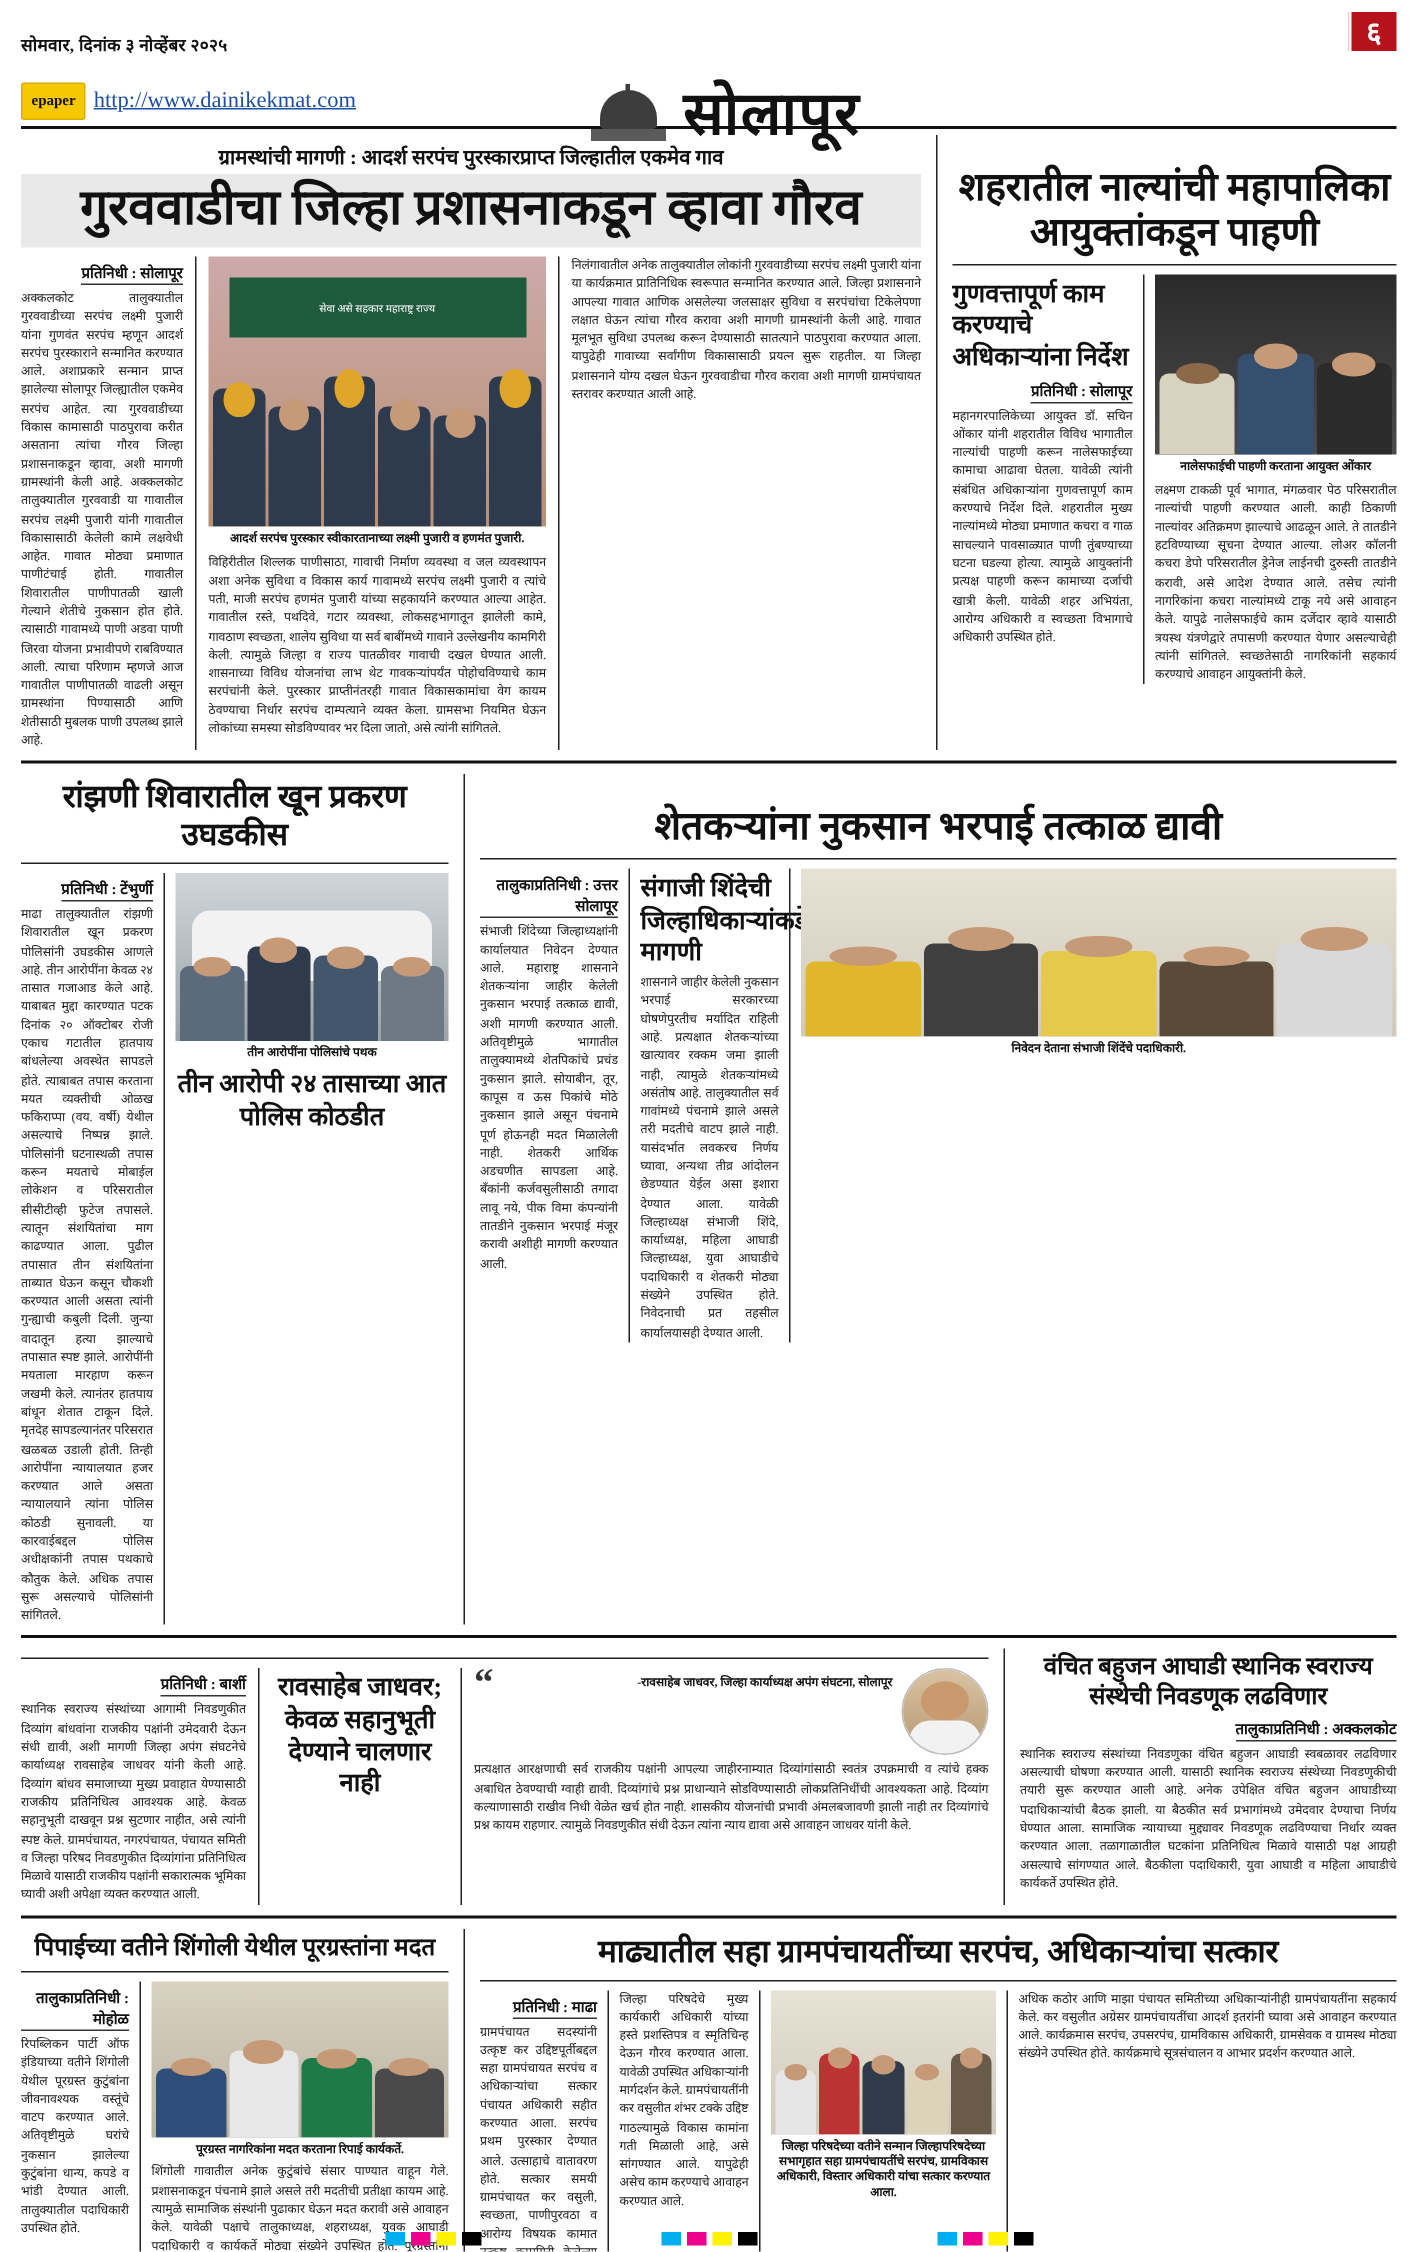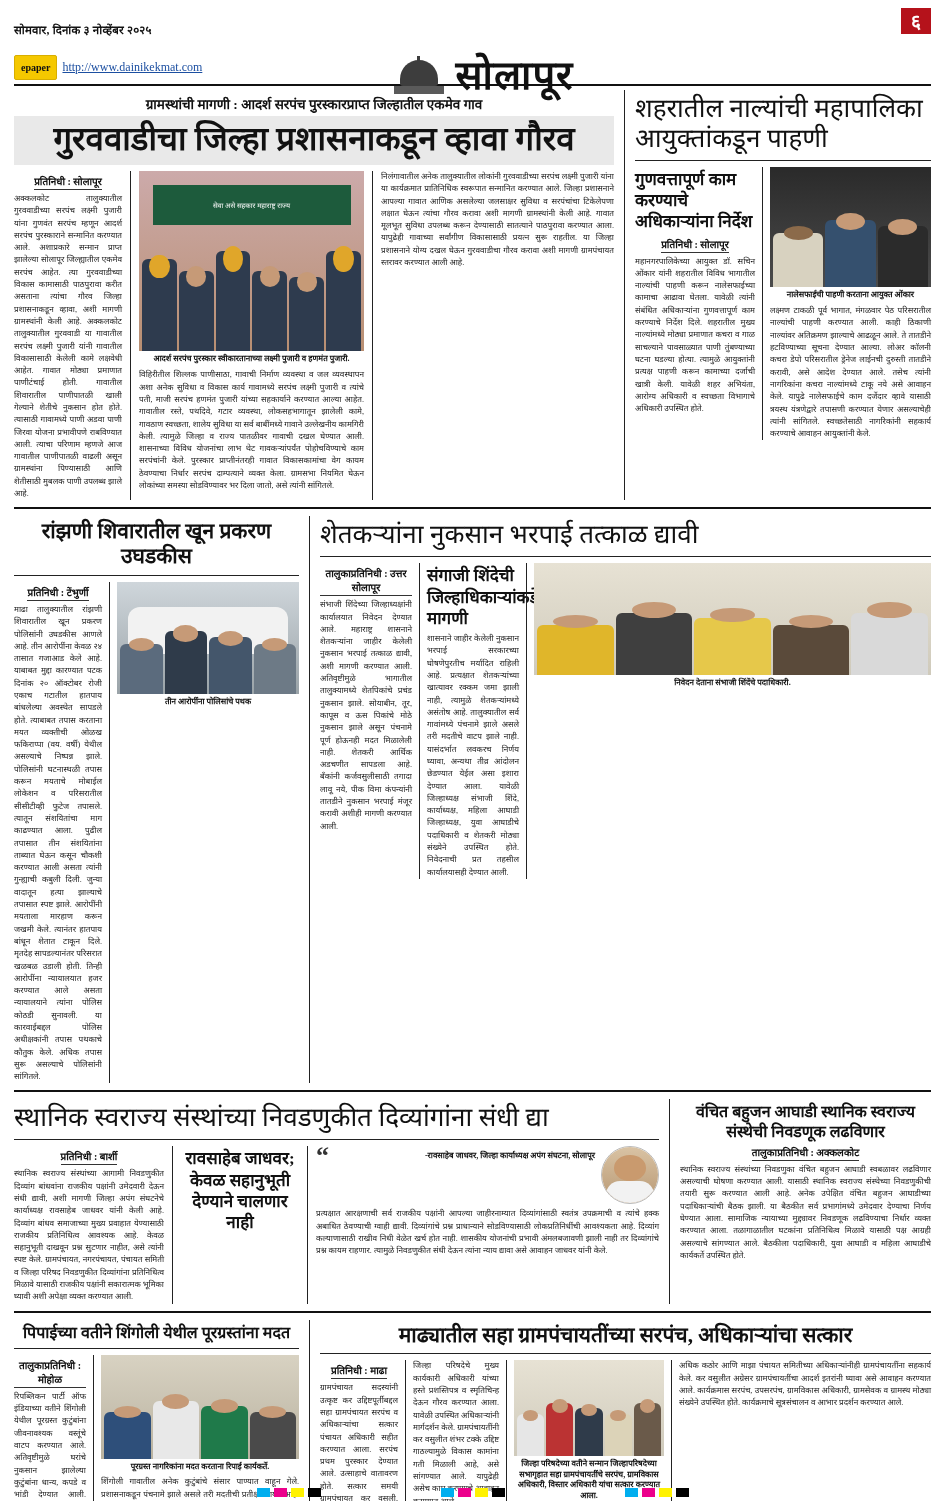--- a/index.html
+++ b/index.html
@@ -15,21 +15,21 @@
 
   
   .masthead { display:flex; align-items:flex-start; justify-content:space-between; height:72px; }
   .mast-left { width:250px; padding-top:14px; }
   .mast-date { font-size:11.5px; font-weight:700; letter-spacing:.2px; }
   .epaper-row { display:flex; align-items:center; gap:5px; margin-top:18px; }
   .epaper-badge {
     background:#f5c800; color:#111; font-size:10px; font-weight:700;
     padding:6px 6px; border-radius:2px; border:1px solid #d8ae00;
   }
-  .epaper-url { font-size:12px; color:#1c4fa1; text-decoration:underline; }
+  .epaper-url { font-size:15px; color:#1c4fa1; text-decoration:underline; }
   .mast-center { flex:1; display:flex; align-items:center; justify-content:center; gap:10px; padding-top:6px;margin-top:42px; }
   .mast-logo-ico { width:54px; height:40px; position:relative; }
   .mast-logo-ico .dome { position:absolute; left:8px; top:4px; width:38px; height:26px; background:#3d3d3d;
     border-radius:19px 19px 3px 3px; }
   .mast-logo-ico .base { position:absolute; left:2px; bottom:2px; width:50px; height:8px; background:#5a5a5a; }
   .mast-logo-ico .spire { position:absolute; left:25px; top:0px; width:3px; height:7px; background:#3d3d3d; }
   .mast-title { font-size:40px; font-weight:700; letter-spacing:1px; line-height:1; }
   .mast-right { width:230px; display:flex; align-items:stretch; justify-content:flex-end; }
   .brandbox { background:#b5121b; color:#fff; padding:3px 8px 4px 10px; text-align:center; min-width:170px; }
   .brand-top { font-size:10px; color:#ffe57a; font-weight:700; }
@@ -45,26 +45,26 @@
   .vdiv { width:1px; background:#222; }
   .hdiv { border-top:1px solid #222; margin:6px 0; }
   .hdiv2 { border-top:2px solid #111; margin:7px 0; }
 
   
   .kicker { font-size:13.5px; font-weight:700; text-align:center; margin:5px 0 2px; }
   .h-main {
     font-size:33px; font-weight:700; text-align:center; line-height:1.12;
     background:#e9e9e9; padding:5px 4px 7px; margin:3px 0 6px;
   }
-  .h-big { font-size:26px; font-weight:400; line-height:1.15; margin:4px 0 5px; }
+  .h-big { font-size:26px; font-weight:700; text-align:center; line-height:1.15; margin:20px 0 5px; }
   .h-mid { font-size:21px; font-weight:700; text-align:center; line-height:1.18; margin:3px 0 5px; }
   .h-sm  { font-size:16px; font-weight:700; text-align:center; line-height:1.2; margin:3px 0 4px; }
   .h-xs  { font-size:17px; font-weight:700; text-align:center; line-height:1.25; margin:2px 0 4px; }
 
-  .byline { font-size:10px; font-weight:700; text-align:center; margin:3px 0 3px; }
+  .byline { font-size:10px; font-weight:700; text-align:right; margin:3px 0 3px; }
   .byline .bl { border-bottom:1px solid #333; display:inline-block; padding-bottom:1px;}
 
   .body { font-size:8.2px; line-height:1.5; text-align:justify; color:#1b1b1b; }
 
   .caption { font-size:8px; text-align:center; font-weight:700; margin-top:3px; line-height:1.3; }
 
   
   .photo { position:relative; overflow:hidden; background:#9aa7b0; }
   .ph1 { background:linear-gradient(#caa,#b98f72); }
   .people { position:absolute; bottom:0; left:0; right:0; height:62%; display:flex; align-items:flex-end; gap:2px; padding:0 3px; }
@@ -255,20 +255,21 @@
                 </div>
               <div class="p h1" style="background:#44566b;">
                   <div class="head"></div>
                 </div>
               <div class="p h2" style="background:#6d7a86;">
                   <div class="head"></div>
                 </div>
             </div>
           </div>
           <div class="caption">तीन आरोपींना पोलिसांचे पथक</div>
+          <div class="h-xs" style="margin-top:5px;">तीन आरोपी २४ तासाच्या आत पोलिस कोठडीत</div>
         </div>
       </div>
     </div>
 
     <div class="vdiv"></div>
 
     <div class="col" style="flex:1;">
       <div class="h-big">शेतकऱ्यांना नुकसान भरपाई तत्काळ द्यावी</div>
       <div class="hdiv"></div>
       <div class="cols" style="gap:7px;">
@@ -316,21 +317,20 @@
         </div>
       </div>
     </div>
   </div>
 
   <div class="hdiv2"></div>
 
   <div class="cols">
 
     <div class="col" style="width:645px;">
-      <div class="h-big">स्थानिक स्वराज्य संस्थांच्या निवडणुकीत दिव्यांगांना संधी द्या</div>
       <div class="hdiv"></div>
       <div class="cols" style="gap:8px;">
         <div style="width:150px;">
           <div class="byline">
             <span class="bl">प्रतिनिधी : बार्शी</span>
           </div>
           <div class="body">स्थानिक स्वराज्य संस्थांच्या आगामी निवडणुकीत दिव्यांग बांधवांना राजकीय पक्षांनी उमेदवारी देऊन संधी द्यावी, अशी मागणी जिल्हा अपंग संघटनेचे कार्याध्यक्ष रावसाहेब जाधवर यांनी केली आहे.
 
 दिव्यांग बांधव समाजाच्या मुख्य प्रवाहात येण्यासाठी राजकीय प्रतिनिधित्व आवश्यक आहे. केवळ सहानुभूती दाखवून प्रश्न सुटणार नाहीत, असे त्यांनी स्पष्ट केले.
 

